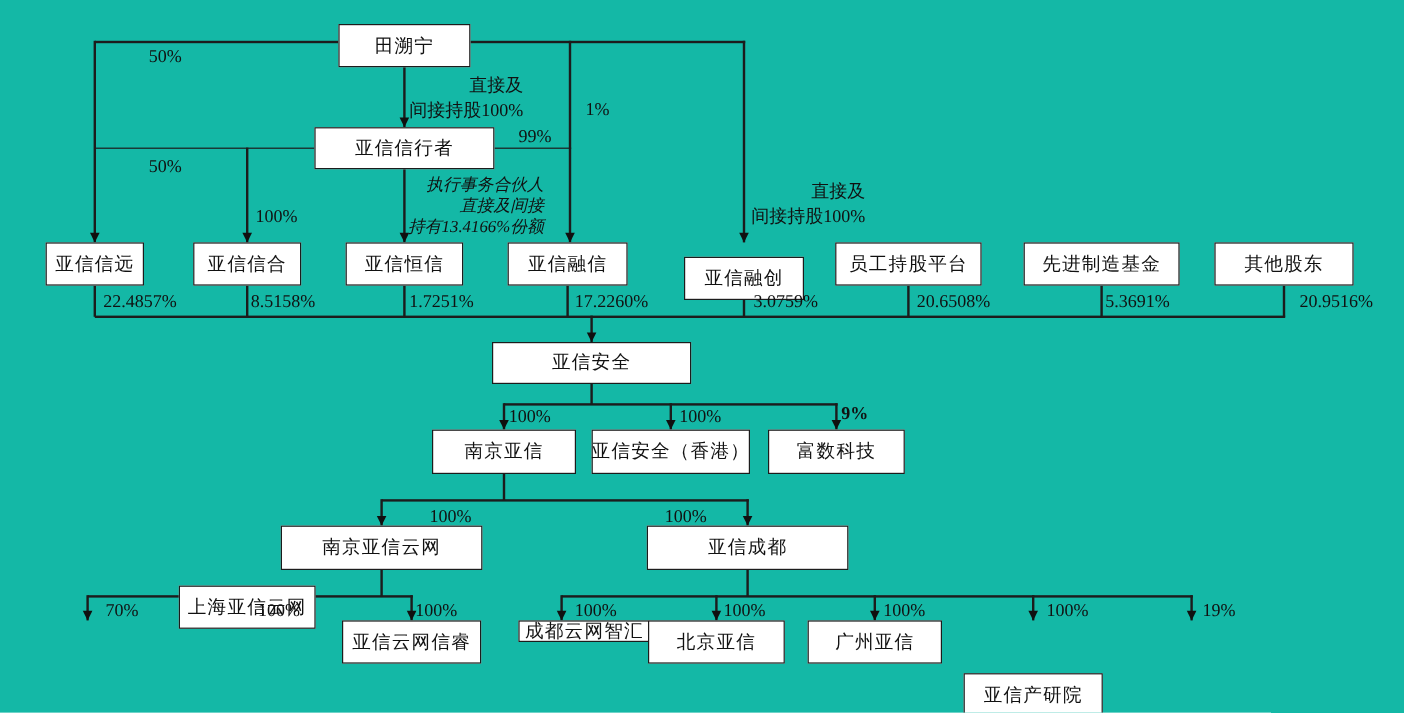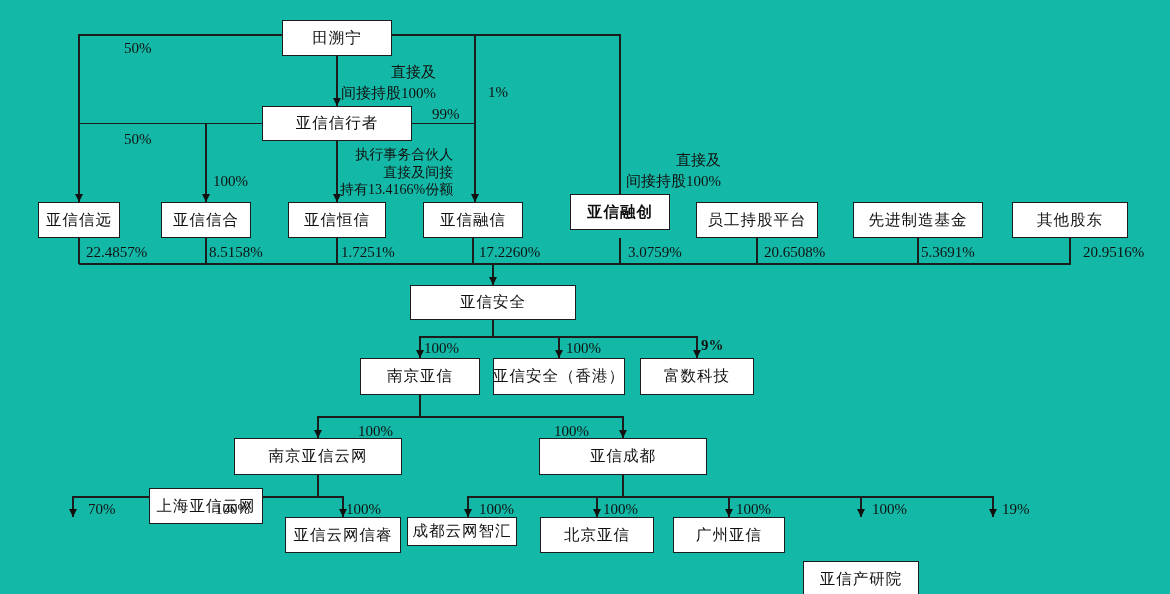--- a/index.html
+++ b/index.html
@@ -92,49 +92,49 @@
   <div class="ar" style="left:856.5px;top:509px;"></div>
   <div class="ar" style="left:988.5px;top:509px;"></div>
 
   <div class="node" style="left:282px;top:20px;width:110px;height:36px;">田溯宁</div>
   <div class="node" style="left:262px;top:106px;width:150px;height:35px;">亚信信行者</div>
 
   <div class="node" style="left:38px;top:202px;width:82px;height:36px;">亚信信远</div>
   <div class="node" style="left:161px;top:202px;width:90px;height:36px;">亚信信合</div>
   <div class="node" style="left:288px;top:202px;width:98px;height:36px;">亚信恒信</div>
   <div class="node" style="left:423px;top:202px;width:100px;height:36px;">亚信融信</div>
-  <div class="node" style="left:570px;top:194px;width:100px;height:36px;font-weight:bold;">亚信融创</div>
+  <div class="node" style="left:570px;top:214px;width:100px;height:36px;">亚信融创</div>
   <div class="node" style="left:696px;top:202px;width:122px;height:36px;">员工持股平台</div>
   <div class="node" style="left:853px;top:202px;width:130px;height:36px;">先进制造基金</div>
   <div class="node" style="left:1012px;top:202px;width:116px;height:36px;">其他股东</div>
 
   <div class="node" style="left:410px;top:285px;width:166px;height:35px;">亚信安全</div>
 
   <div class="node" style="left:360px;top:358px;width:120px;height:37px;">南京亚信</div>
   <div class="node" style="left:493px;top:358px;width:132px;height:37px;">亚信安全（香港）</div>
   <div class="node" style="left:640px;top:358px;width:114px;height:37px;">富数科技</div>
 
   <div class="node" style="left:234px;top:438px;width:168px;height:37px;">南京亚信云网</div>
   <div class="node" style="left:539px;top:438px;width:168px;height:37px;">亚信成都</div>
 
   <div class="node" style="left:149px;top:488px;width:114px;height:36px;">上海亚信云网</div>
   <div class="node" style="left:285px;top:517px;width:116px;height:36px;">亚信云网信睿</div>
-  <div class="node" style="left:407px;top:517px;width:110px;height:29px;">成都云网智汇</div>
+  <div class="node" style="left:432px;top:517px;width:110px;height:18px;">成都云网智汇</div>
   <div class="node" style="left:540px;top:517px;width:114px;height:36px;">北京亚信</div>
   <div class="node" style="left:673px;top:517px;width:112px;height:36px;">广州亚信</div>
   <div class="node" style="left:803px;top:517px;width:116px;height:36px;margin-top:44px;">亚信产研院</div>
 
   <div class="lb" style="left:124px;top:39px;">50%</div>
   <div class="lb lh21" style="left:341px;top:62px;">直接及
 间接持股100%</div>
   <div class="lb" style="left:488px;top:83px;">1%</div>
   <div class="lb" style="left:432px;top:105px;">99%</div>
   <div class="lb" style="left:124px;top:130px;">50%</div>
   <div class="lb" style="left:213px;top:172px;">100%</div>
-  <div class="lb small" style="left:340px;top:146px;">执行事务合伙人
+  <div class="lb small" style="left:340px;top:146px;font-style:italic;">执行事务合伙人
 直接及间接
 持有13.4166%份额</div>
   <div class="lb lh21" style="left:626px;top:150px;">直接及
 间接持股100%</div>
 
   <div class="lb" style="left:86px;top:243px;">22.4857%</div>
   <div class="lb" style="left:209px;top:243px;">8.5158%</div>
   <div class="lb" style="left:341px;top:243px;">1.7251%</div>
   <div class="lb" style="left:479px;top:243px;">17.2260%</div>
   <div class="lb" style="left:628px;top:243px;">3.0759%</div>

